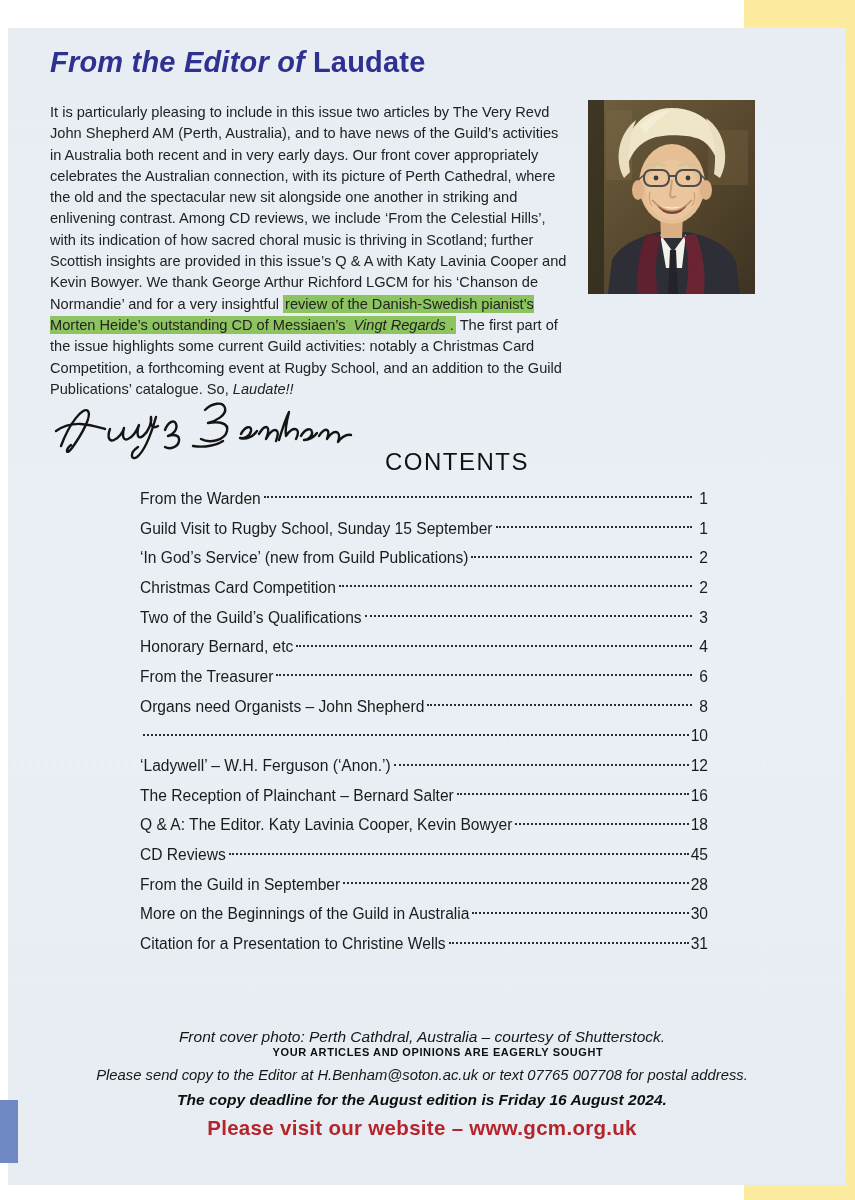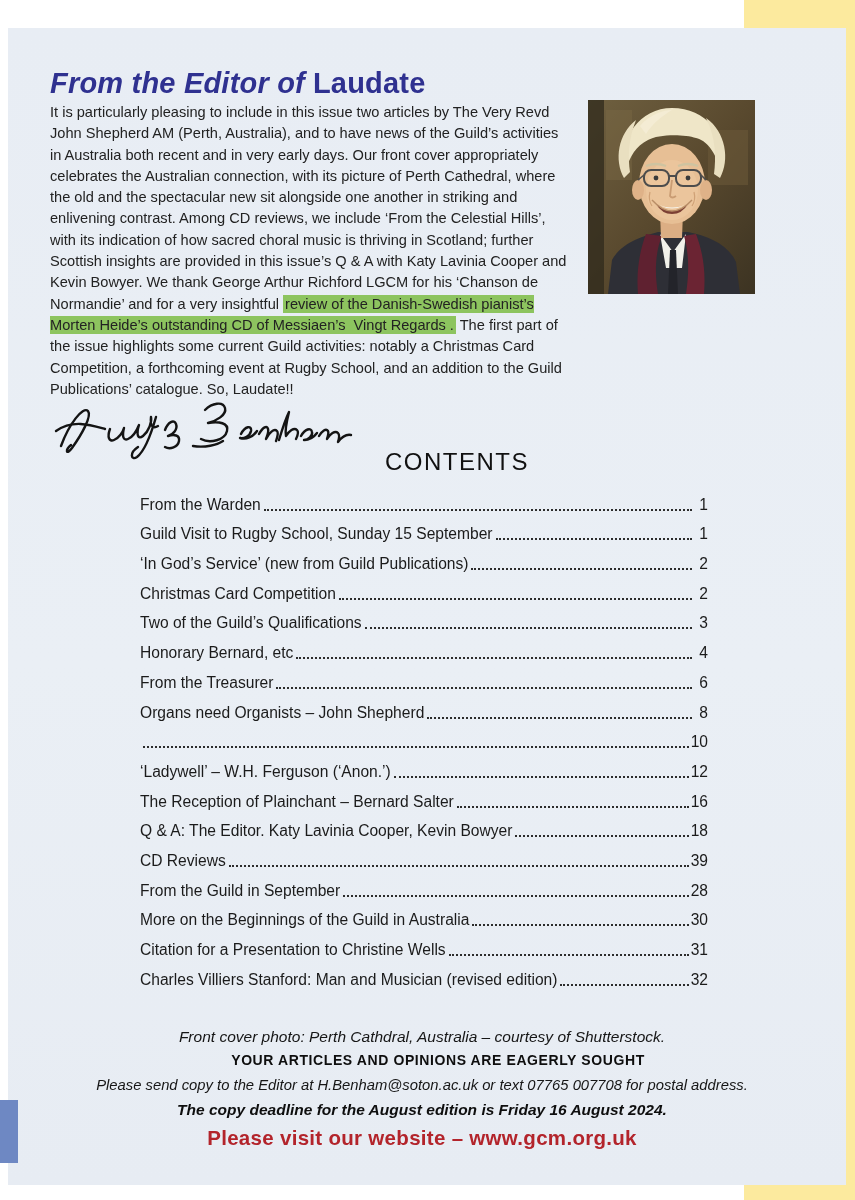--- a/index.html
+++ b/index.html
@@ -8,50 +8,50 @@
     font-family:"Liberation Sans", sans-serif;color:#1c1c1c;overflow:hidden;
   }
   .yellow-band{position:absolute;left:744px;top:0;width:111px;height:1200px;background:#fcea9e;}
   .page{
     position:absolute;left:8px;top:28px;width:838px;height:1157px;
     background:linear-gradient(180deg,#e8edf4 0%,#eaeff5 55%,#e7ecf3 100%);
   }
   .blue-tab{position:absolute;left:0;top:1100px;width:18px;height:63px;background:#6e88c3;}
 
   .page-title{
-    position:absolute;left:42px;top:39px;font-size:29px;font-weight:bold;color:#2f3190;
+    position:absolute;left:42px;top:18px;font-size:29px;font-weight:bold;color:#2f3190;
     letter-spacing:0.2px;white-space:nowrap;
   }
   .page-title .it{font-style:italic;margin-right:8px;}
 
   .body-text{
     position:absolute;left:42px;top:74px;width:521px;
     font-size:14.6px;line-height:21.3px;color:#222;text-align:left;
   }
   .hl{background:#8dc45f;padding:1px 2px;}
-  .it{}
+  .it{font-style:italic;}
 
   .portrait{position:absolute;left:580px;top:72px;width:167px;height:194px;display:block;}
 
   .signature{position:absolute;left:45px;top:372px;width:300px;height:62px;}
 
   .contents-heading{
     position:absolute;left:0;top:420px;width:100%;text-align:center;
     font-size:24px;letter-spacing:1.5px;color:#111;padding-left:60px;box-sizing:border-box;
   }
 
   .toc{position:absolute;left:132px;top:456px;width:568px;}
-  .toc-row{display:flex;align-items:flex-end;height:29.7px;font-size:15.6px;color:#1b1b1b;}
+  .toc-row{display:flex;align-items:center;height:29.7px;font-size:15.6px;color:#1b1b1b;}
   .toc-title{white-space:nowrap;}
   .toc-dots{flex:1;border-bottom:2.2px dotted #2c2c2c;margin:0 2px 3px 3px;min-width:12px;}
   .toc-page{white-space:nowrap;text-align:right;min-width:14px;}
 
   .footer{position:absolute;left:0;top:1000px;width:100%;text-align:center;padding-right:10px;box-sizing:border-box;}
-  .front-cover{font-style:italic;font-size:15.5px;color:#161616;margin-bottom:6px;}
-  .sought{font-weight:bold;font-size:14px;letter-spacing:0.6px;color:#0e0e0e;margin-bottom:9px;padding-left:32px;}
+  .front-cover{font-style:italic;font-size:15.5px;color:#161616;margin-bottom:0;}
+  .sought{font-weight:bold;font-size:11px;letter-spacing:0.6px;color:#0e0e0e;margin-bottom:9px;padding-left:32px;}
   .send-copy{font-style:italic;font-size:14.8px;color:#161616;margin-bottom:8px;}
   .deadline{font-weight:bold;font-style:italic;font-size:15.5px;color:#0e0e0e;margin-bottom:7px;}
   .website{font-weight:bold;font-size:20.5px;color:#b3242b;letter-spacing:0.3px;}
 </style>
 </head>
 <body>
 
 <div class="yellow-band"></div>
 
 <div class="page">
@@ -195,41 +195,36 @@
         <span class="toc-page">16</span>
       </div>
     <div class="toc-row">
         <span class="toc-title">Q &amp; A: The Editor. Katy Lavinia Cooper, Kevin Bowyer</span>
         <span class="toc-dots"></span>
         <span class="toc-page">18</span>
       </div>
     <div class="toc-row">
         <span class="toc-title">CD Reviews</span>
         <span class="toc-dots"></span>
-        <span class="toc-page">39</span>
+        <span class="toc-page">45</span>
       </div>
     <div class="toc-row">
         <span class="toc-title">From the Guild in September </span>
         <span class="toc-dots"></span>
         <span class="toc-page">28</span>
       </div>
     <div class="toc-row">
         <span class="toc-title">More on the Beginnings of the Guild in Australia</span>
         <span class="toc-dots"></span>
         <span class="toc-page">30</span>
       </div>
     <div class="toc-row">
         <span class="toc-title">Citation for a Presentation to Christine Wells</span>
         <span class="toc-dots"></span>
         <span class="toc-page">31</span>
-      </div>
-    <div class="toc-row">
-        <span class="toc-title"><span class="it">Charles Villiers Stanford: Man and Musician</span><span> (revised edition)</span></span>
-        <span class="toc-dots"></span>
-        <span class="toc-page">32</span>
       </div>
   </div>
 
   <div class="footer">
     <div class="front-cover">Front cover photo:  Perth Cathdral,  Australia – courtesy of Shutterstock.</div>
     <div class="sought">YOUR ARTICLES AND OPINIONS ARE EAGERLY SOUGHT</div>
     <div class="send-copy">Please send copy to the Editor at H.Benham@soton.ac.uk or text 07765 007708 for postal address.</div>
     <div class="deadline">The copy deadline for the August edition is Friday 16 August 2024.</div>
     <div class="website">Please visit our website – www.gcm.org.uk</div>
   </div>

